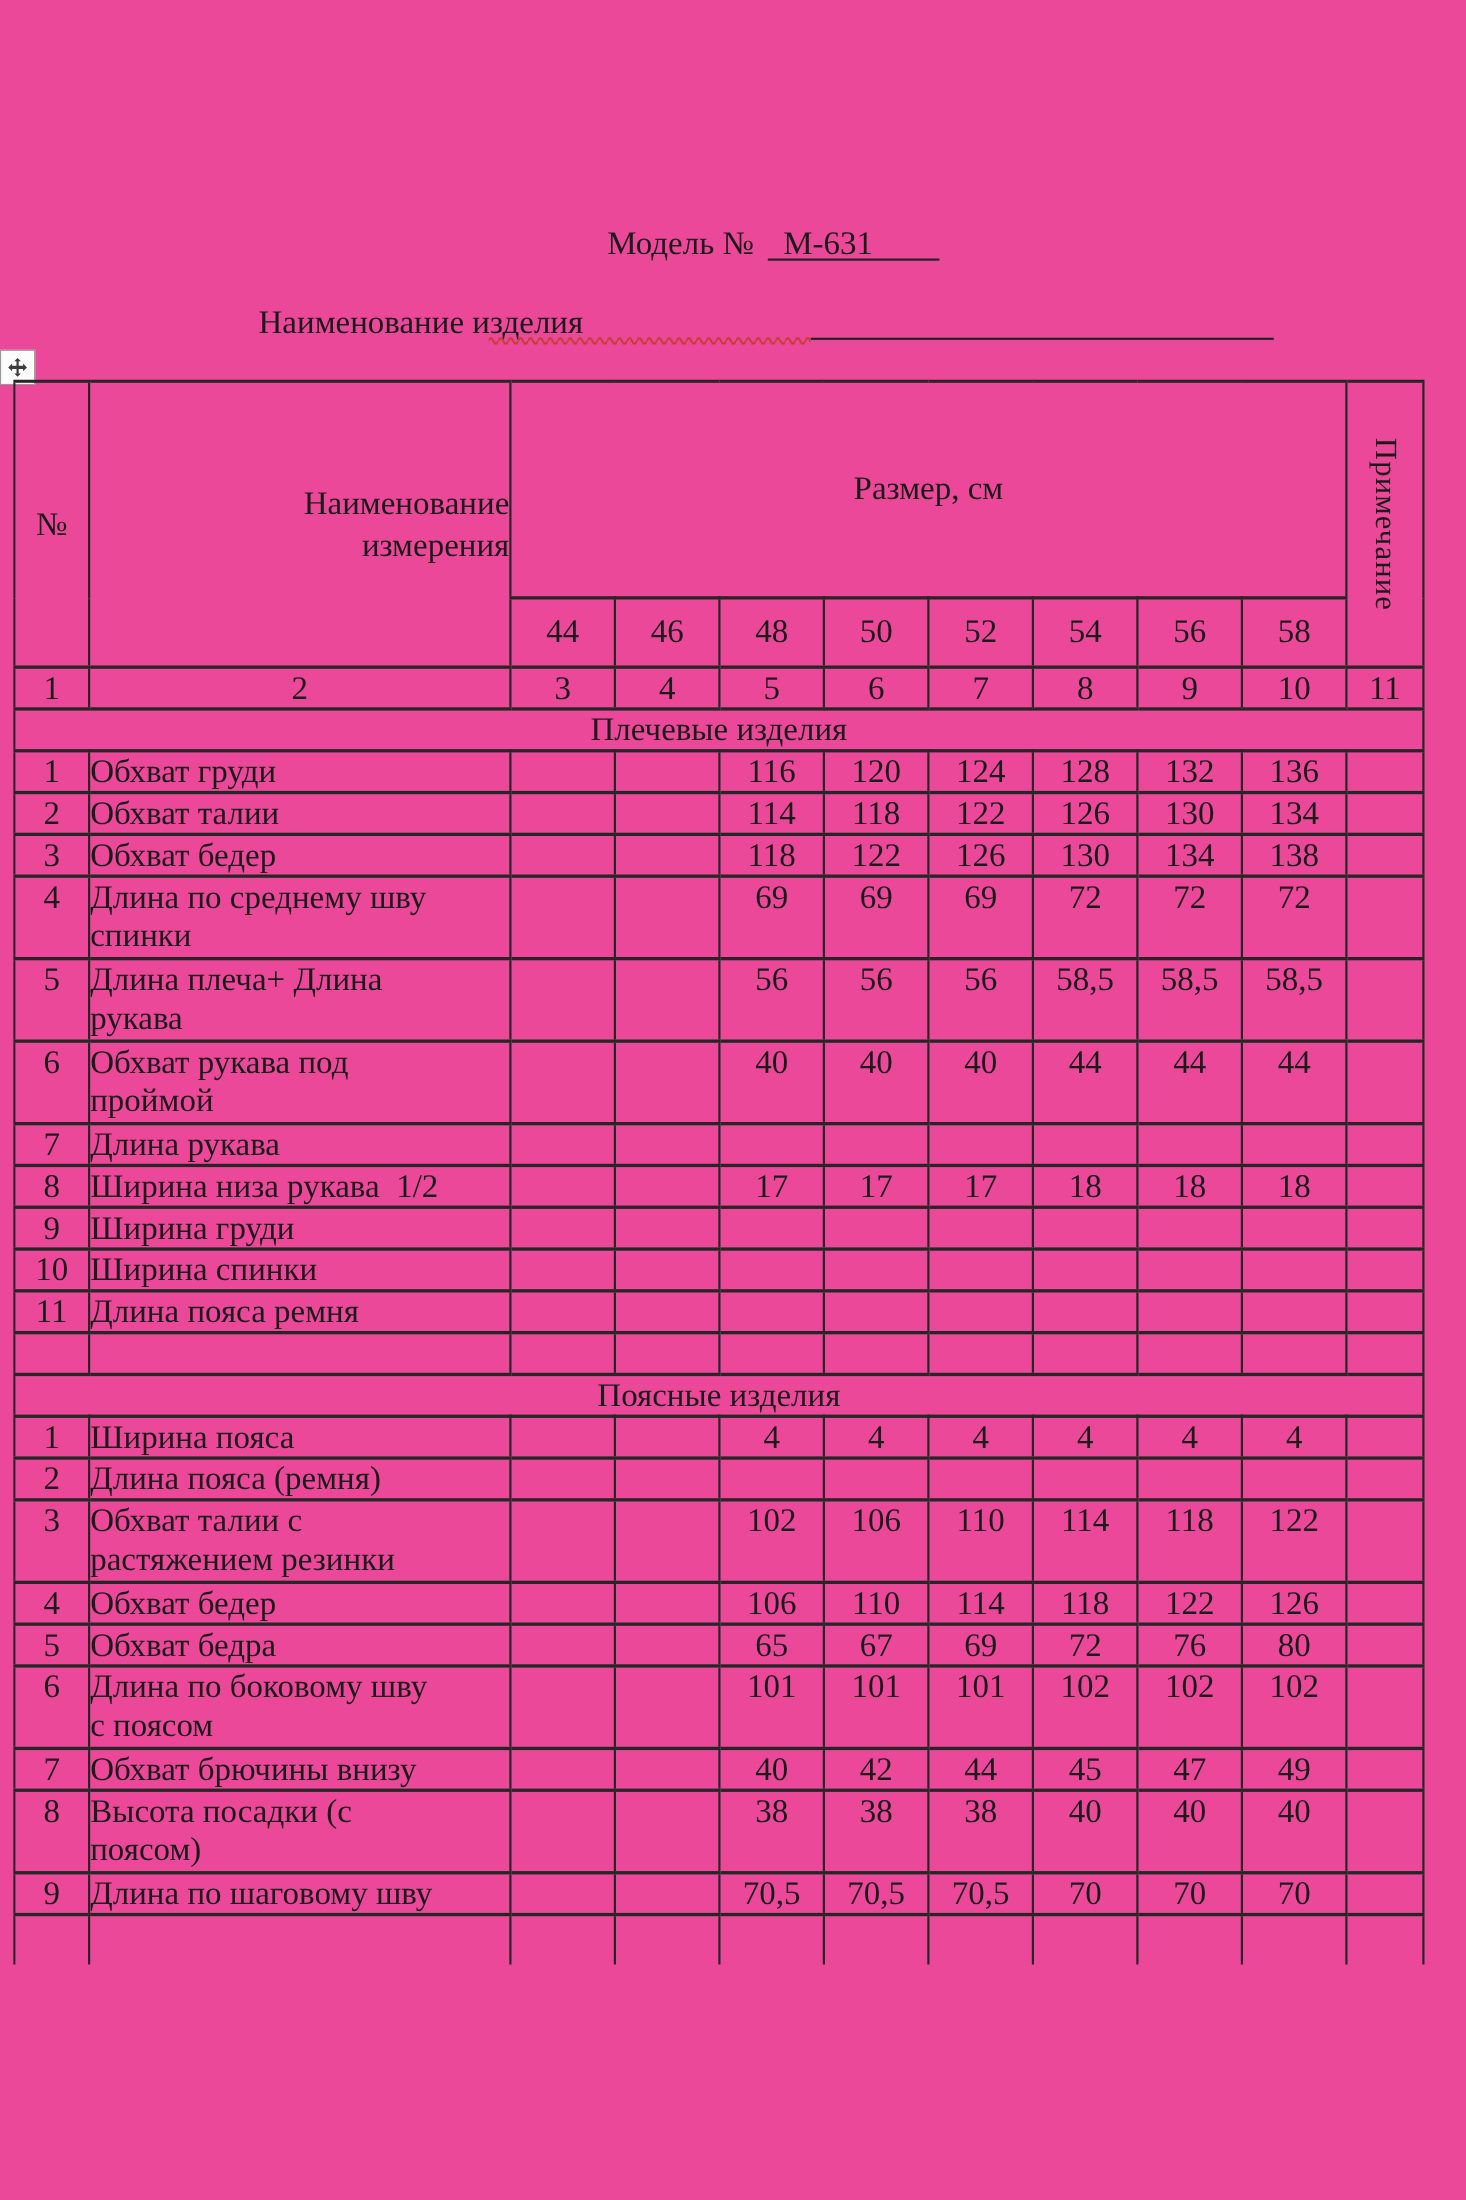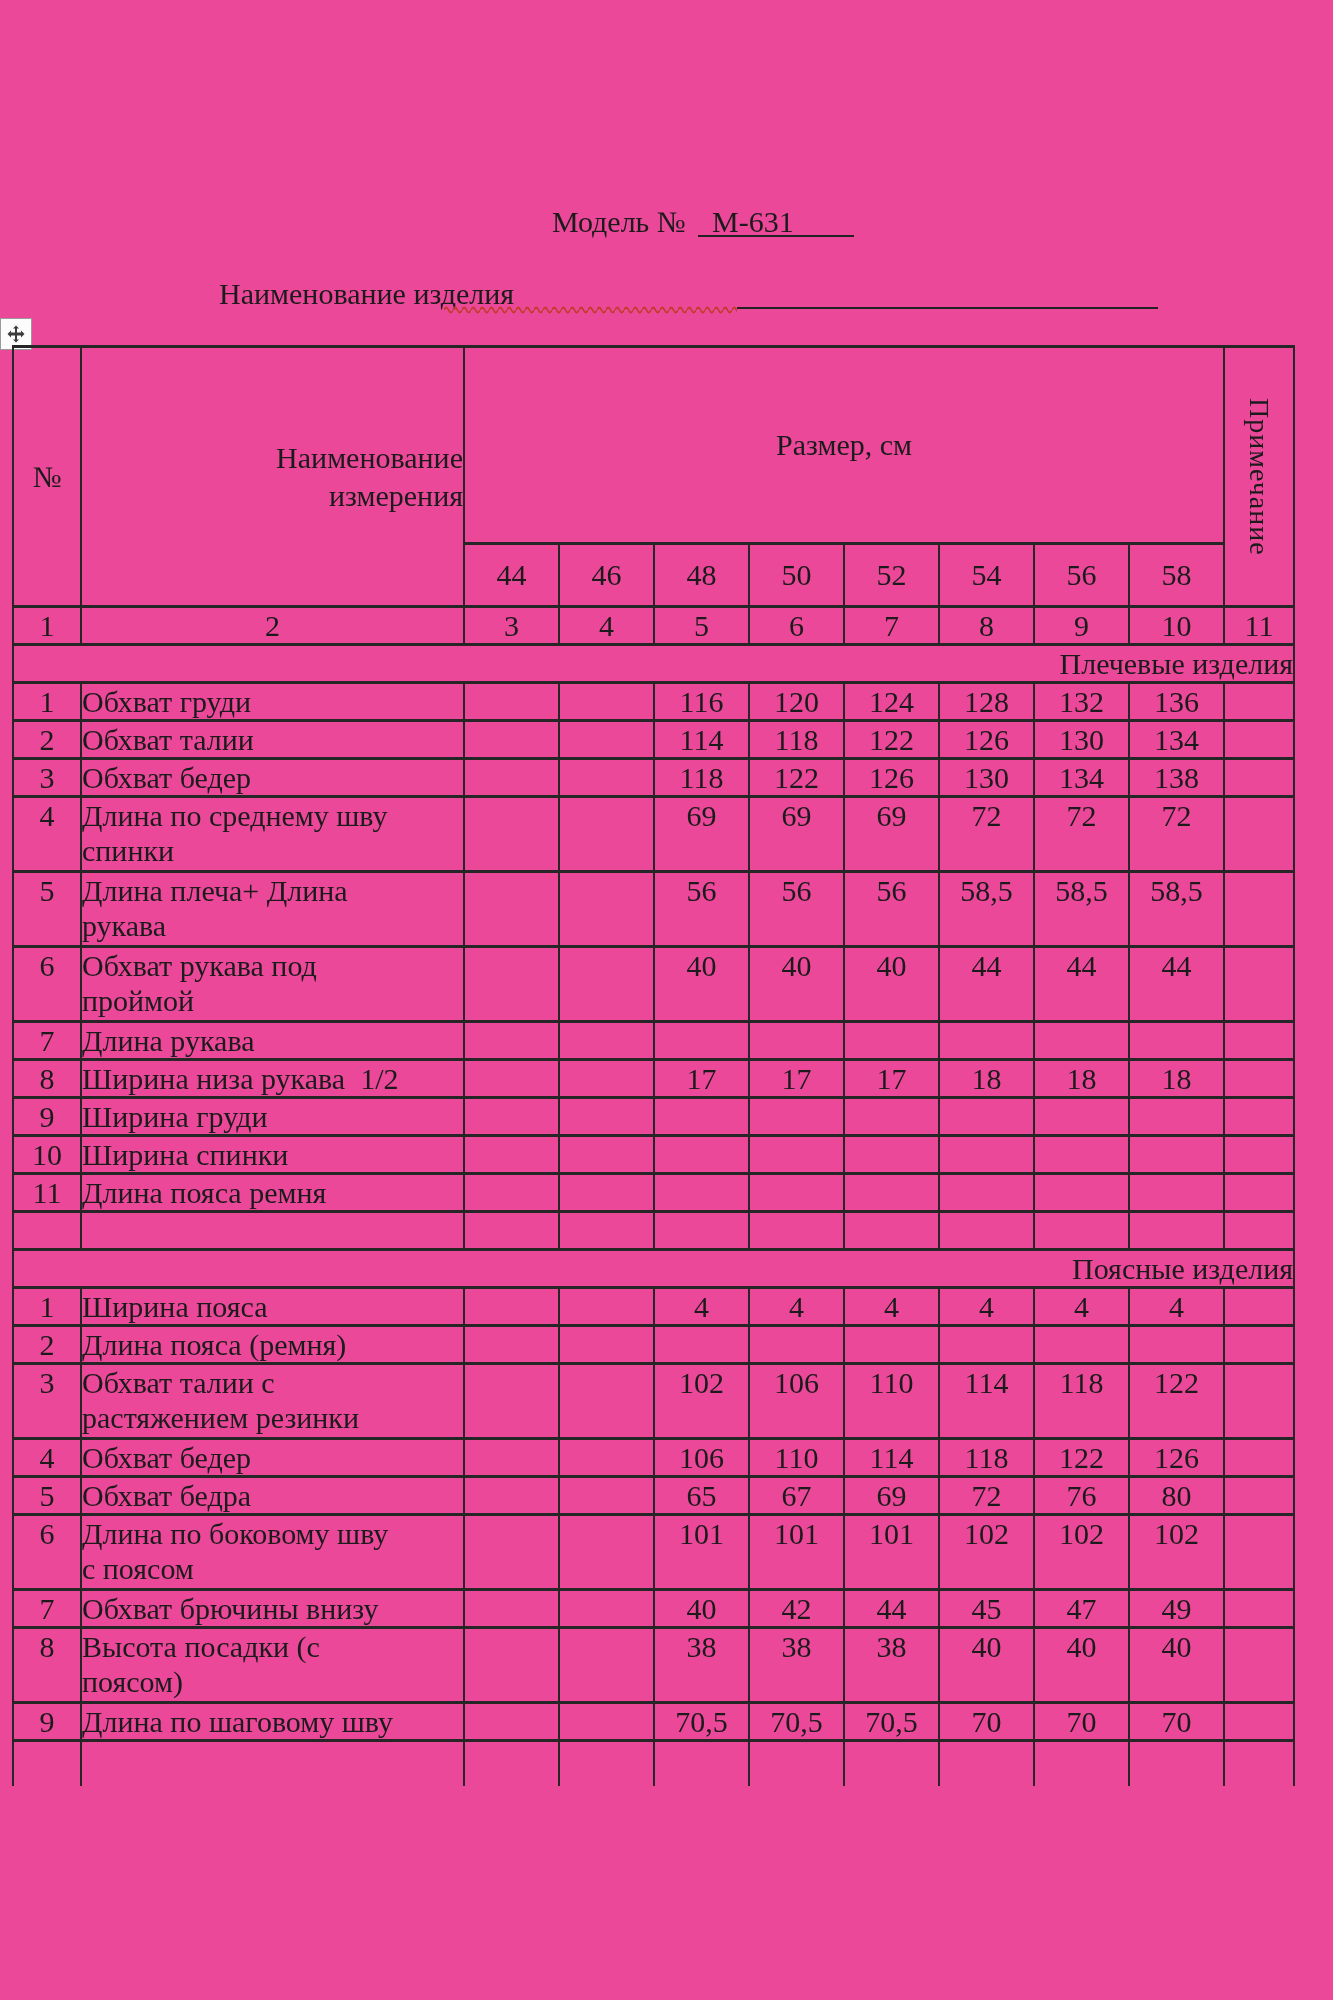--- a/index.html
+++ b/index.html
@@ -20,37 +20,37 @@
   tr.section-row{height:38px;}
   tr.data-row{height:38px;}
   tr.data-row.tall{height:75px;}
   tr.partial-row{height:60px;}
   td.c{text-align:center;vertical-align:top;line-height:35px;}
   td.hdr{text-align:center;vertical-align:middle;line-height:38px;}
   td.pre{white-space:pre-wrap;text-align:right;}
   td.sz{text-align:center;vertical-align:middle;line-height:30px;}
   td.label{text-align:left;vertical-align:top;padding:0 6px 0 10px;
            white-space:pre-wrap;line-height:35px;}
-  td.section-cell{text-align:right;vertical-align:middle;padding-left:12px;line-height:32px;}
+  td.section-cell{text-align:center;vertical-align:middle;padding-left:12px;line-height:32px;}
   .vtext{writing-mode:vertical-rl;white-space:nowrap;margin:0 auto;font-size:28px;letter-spacing:1px;}
   
   .handle{position:absolute;left:0px;top:318px;width:30px;height:30px;background:#fcfcfc;
           border:1px solid #999;display:flex;align-items:center;justify-content:center;}
   .squiggle{position:absolute;}
 </style>
 </head>
 <body>
 
 <div class="page">
 
   <span class="abs t30" style="left:552px;top:206px">Модель №</span>
   <div class="abs blankline" style="left:698px;top:206px;width:156px"></div>
   <span class="abs t30" style="left:712px;top:206px">М-631</span>
 
-  <span class="abs t30" style="left:219px;top:278px">Наименование изделия</span>
+  <span class="abs t30" style="left:235px;top:278px">Наименование изделия</span>
   <div class="abs blankline" style="left:737px;top:278px;width:421px"></div>
 
   <svg class="squiggle" style="left:444px;top:304px" width="293" height="10">
     <defs>
       <pattern id="wave" width="9" height="10" patternUnits="userSpaceOnUse">
         <path d="M0 6 Q2.25 1 4.5 6 Q6.75 11 9 6" stroke="#c23b2a" fill="none" stroke-width="1.8"></path>
       </pattern>
     </defs>
     <rect width="293" height="10" fill="url(#wave)"></rect>
   </svg>

